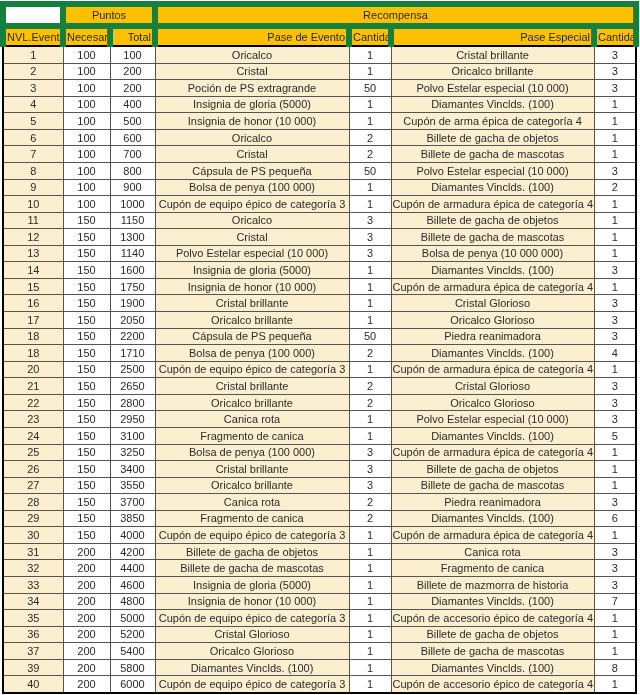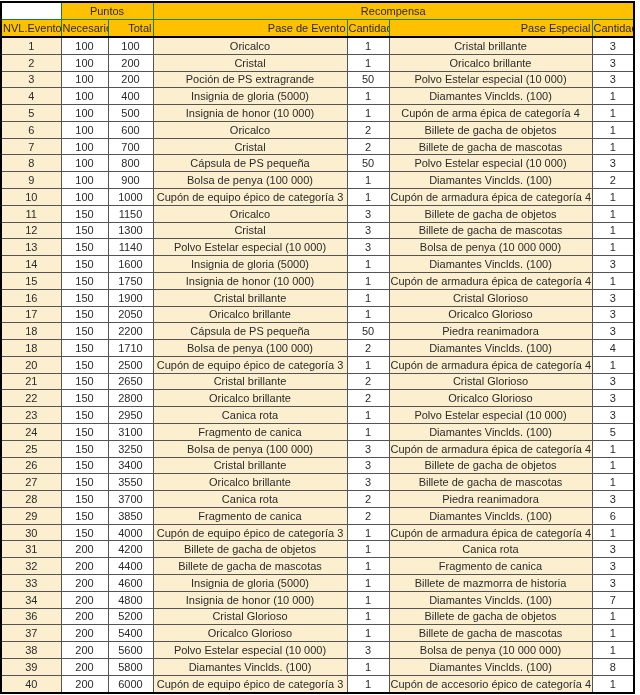--- a/index.html
+++ b/index.html
@@ -25,21 +25,21 @@
     color: #2b2b2b;
     text-align: center;
     vertical-align: middle;
     white-space: nowrap;
     overflow: hidden;
     padding: 0 1px;
     line-height: 1.1;
   }
   thead th {
     background: #FFC000;
-    border: 1px solid #15803d;
+    border: 6px solid #15803d;
     font-weight: normal;
     height: 16px;
   }
   thead th.corner { background: #ffffff; }
   thead tr.col-row th { border-bottom: 2px solid #000000; text-align: right; }
   tbody td { height: 15.4px; }
   
   col.w-nvl  { width: 60px; }
   col.w-nec  { width: 47px; }
   col.w-tot  { width: 45px; }
@@ -381,44 +381,44 @@
       <tr>
         <td class="c0">34</td>
         <td class="c1">200</td>
         <td class="c2">4800</td>
         <td class="c3">Insignia de honor (10 000)</td>
         <td class="c4">1</td>
         <td class="c5">Diamantes Vinclds. (100)</td>
         <td class="c6">7</td>
       </tr>
       <tr>
+        <td class="c0">35</td>
+        <td class="c1">200</td>
+        <td class="c2">5000</td>
+        <td class="c3">Cupón de equipo épico de categoría 3</td>
+        <td class="c4">1</td>
+        <td class="c5">Cupón de accesorio épico de categoría 4</td>
+        <td class="c6">1</td>
+      </tr>
+      <tr>
         <td class="c0">36</td>
         <td class="c1">200</td>
         <td class="c2">5200</td>
         <td class="c3">Cristal Glorioso</td>
         <td class="c4">1</td>
         <td class="c5">Billete de gacha de objetos</td>
         <td class="c6">1</td>
       </tr>
       <tr>
         <td class="c0">37</td>
         <td class="c1">200</td>
         <td class="c2">5400</td>
         <td class="c3">Oricalco Glorioso</td>
         <td class="c4">1</td>
         <td class="c5">Billete de gacha de mascotas</td>
-        <td class="c6">1</td>
-      </tr>
-      <tr>
-        <td class="c0">38</td>
-        <td class="c1">200</td>
-        <td class="c2">5600</td>
-        <td class="c3">Polvo Estelar especial (10 000)</td>
-        <td class="c4">3</td>
-        <td class="c5">Bolsa de penya (10 000 000)</td>
         <td class="c6">1</td>
       </tr>
       <tr>
         <td class="c0">39</td>
         <td class="c1">200</td>
         <td class="c2">5800</td>
         <td class="c3">Diamantes Vinclds. (100)</td>
         <td class="c4">1</td>
         <td class="c5">Diamantes Vinclds. (100)</td>
         <td class="c6">8</td>

